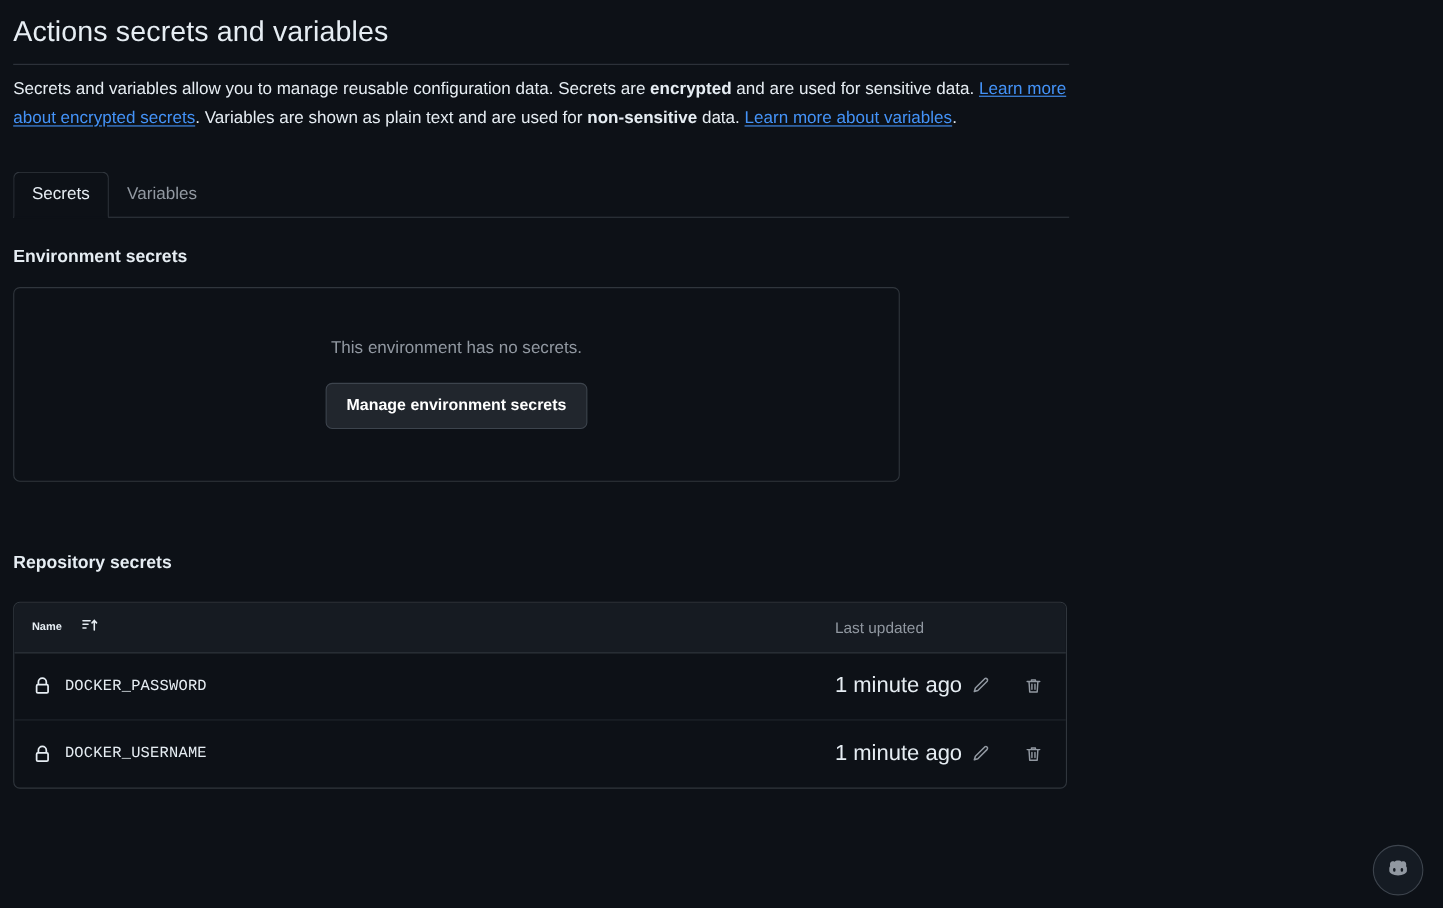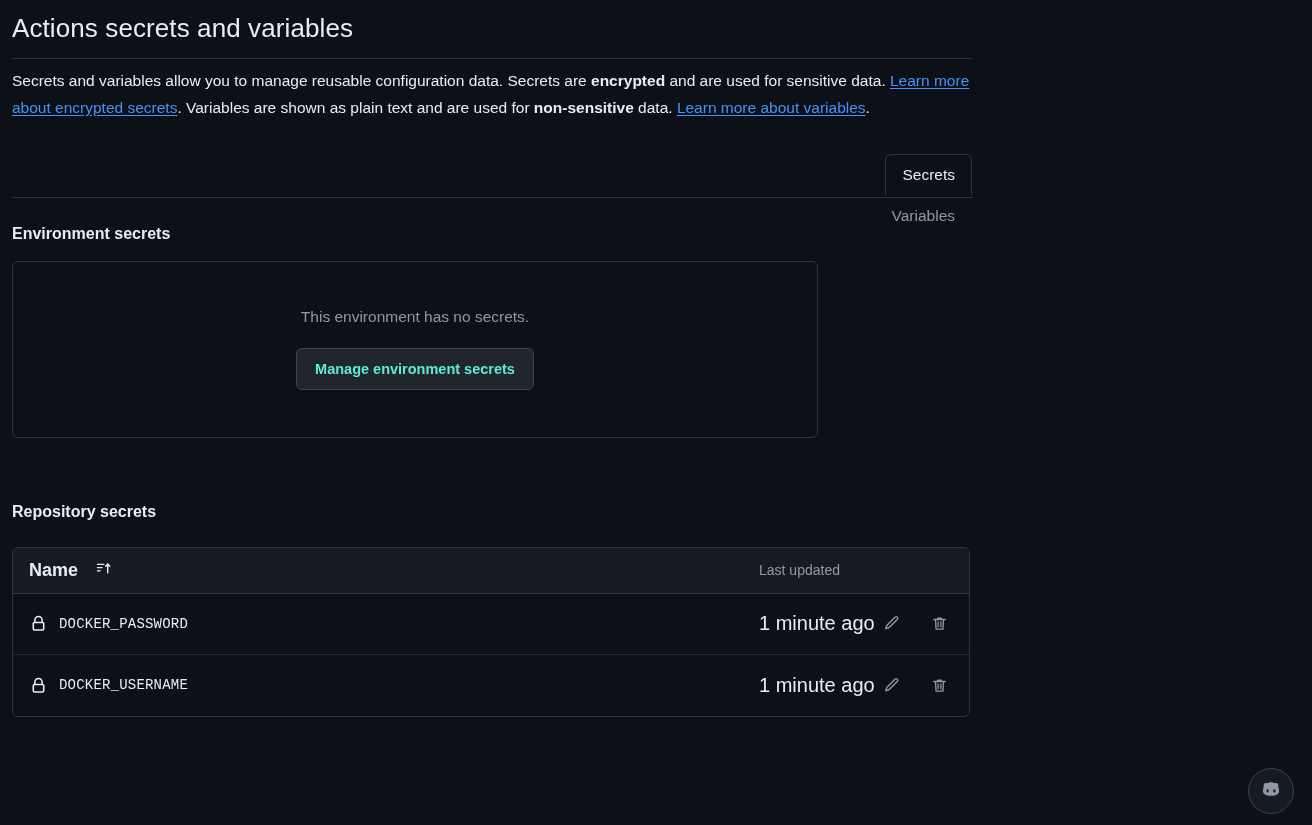--- a/index.html
+++ b/index.html
@@ -66,21 +66,20 @@
   }
 
   
   .tabs {
     margin-top: 33px;
     display: flex;
     align-items: flex-end;
     position: relative;
     width: 960px;
     height: 44px;
-    flex-direction: column;
   }
 
   .tabs::after {
     content: "";
     position: absolute;
     left: 0;
     right: 0;
     bottom: 0;
     height: 1px;
     background: #30363d;
@@ -149,21 +148,21 @@
     border-radius: 6px;
     font-weight: 700;
     font-size: 14.5px;
     line-height: 1;
   }
 
   .btn-default {
     margin-top: 22px;
     background: #21262d;
     border: 1px solid #3d444d;
-    color: #5eead4;
+    color: #ffffff;
     padding: 13px 18px;
   }
 
   
   .repo-head {
     margin-top: 54px;
     width: 958px;
     display: flex;
     align-items: center;
     justify-content: space-between;
@@ -191,21 +190,21 @@
   .thead {
     display: flex;
     align-items: center;
     height: 46px;
     background: #161b22;
     border-bottom: 1px solid #30363d;
     padding: 0 16px;
   }
 
   .th-name {
-    font-size: 18px;
+    font-size: 10px;
     font-weight: 700;
     color: #e6edf3;
     display: flex;
     align-items: center;
     gap: 18px;
     cursor: pointer;
   }
 
   .th-updated {
     font-size: 14px;

